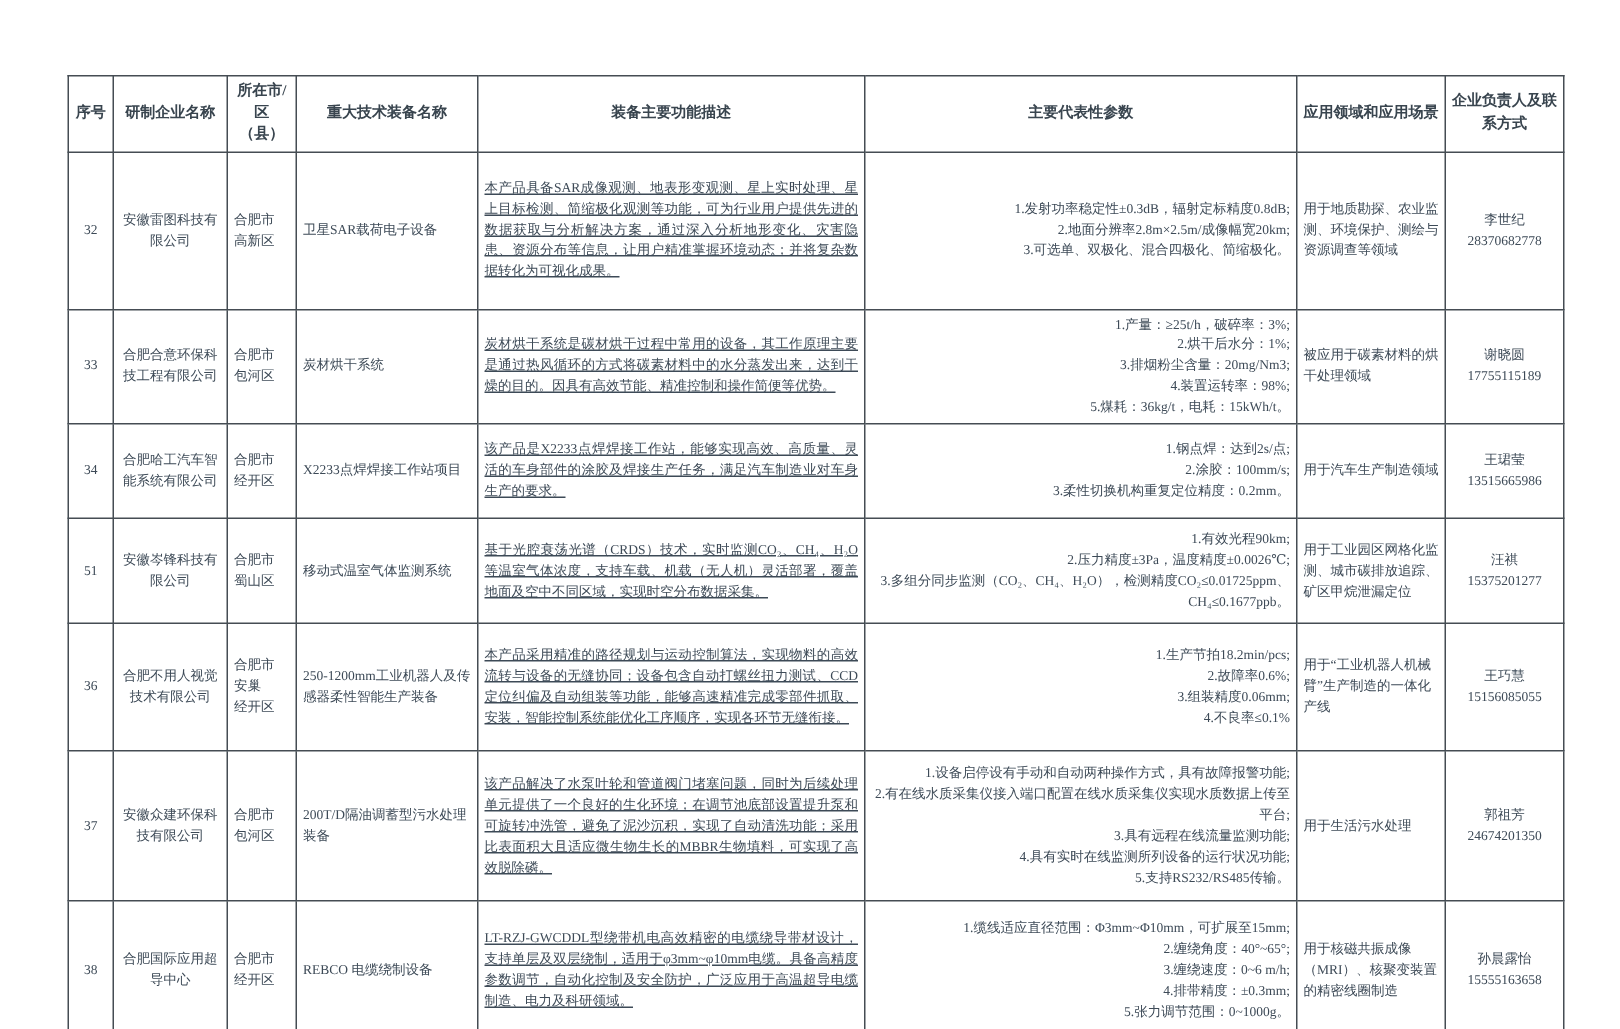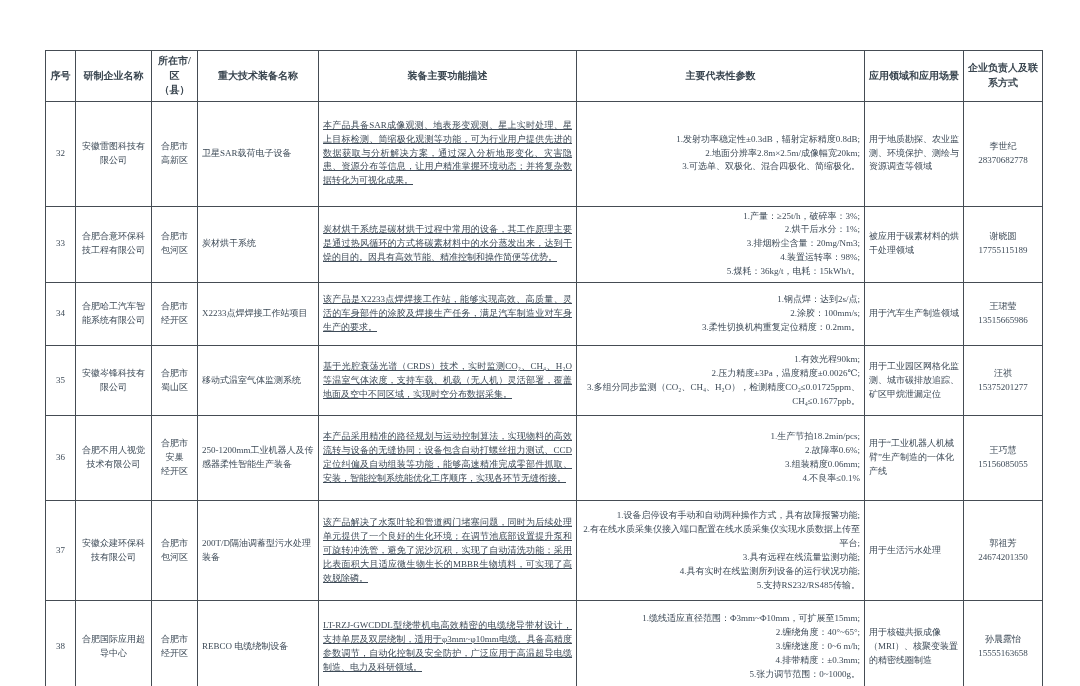--- a/index.html
+++ b/index.html
@@ -48,21 +48,21 @@
     text-align: center;
     line-height: 1.45;
     color: #39454f;
   }
   .equip-table td {
     font-size: 9px;
     line-height: 1.55;
   }
   td.serial { text-align: center; font-family: "Liberation Serif", serif; }
   td.company { text-align: center; }
-  td.district { text-align: center; white-space: pre-line; }
+  td.district { white-space: pre-line; }
   td.equipment { text-align: left; }
   td.description { text-align: justify; text-decoration: underline; }
   td.parameters { text-align: right; white-space: pre-line; }
   td.application { text-align: left; margin-left: 16px; }
   td.contact { text-align: center; white-space: pre-line; }
 </style>
 </head>
 <body>
 
 <div class="page">
@@ -128,21 +128,21 @@
         <td class="equipment">X2233点焊焊接工作站项目</td>
         <td class="description">该产品是X2233点焊焊接工作站，能够实现高效、高质量、灵活的车身部件的涂胶及焊接生产任务，满足汽车制造业对车身生产的要求。</td>
         <td class="parameters">1.钢点焊：达到2s/点;
 2.涂胶：100mm/s;
 3.柔性切换机构重复定位精度：0.2mm。</td>
         <td class="application">用于汽车生产制造领域</td>
         <td class="contact">王珺莹
 13515665986</td>
       </tr>
       <tr style="height:70px">
-        <td class="serial">35</td>
+        <td class="serial">51</td>
         <td class="company">安徽岑锋科技有限公司</td>
         <td class="district">合肥市
 蜀山区</td>
         <td class="equipment">移动式温室气体监测系统</td>
         <td class="description">基于光腔衰荡光谱（CRDS）技术，实时监测CO₂、CH₄、H₂O等温室气体浓度，支持车载、机载（无人机）灵活部署，覆盖地面及空中不同区域，实现时空分布数据采集。</td>
         <td class="parameters">1.有效光程90km;
 2.压力精度±3Pa，温度精度±0.0026℃;
 3.多组分同步监测（CO₂、CH₄、H₂O），检测精度CO₂≤0.01725ppm、CH₄≤0.1677ppb。</td>
         <td class="application">用于工业园区网格化监测、城市碳排放追踪、矿区甲烷泄漏定位</td>
         <td class="contact">汪祺

